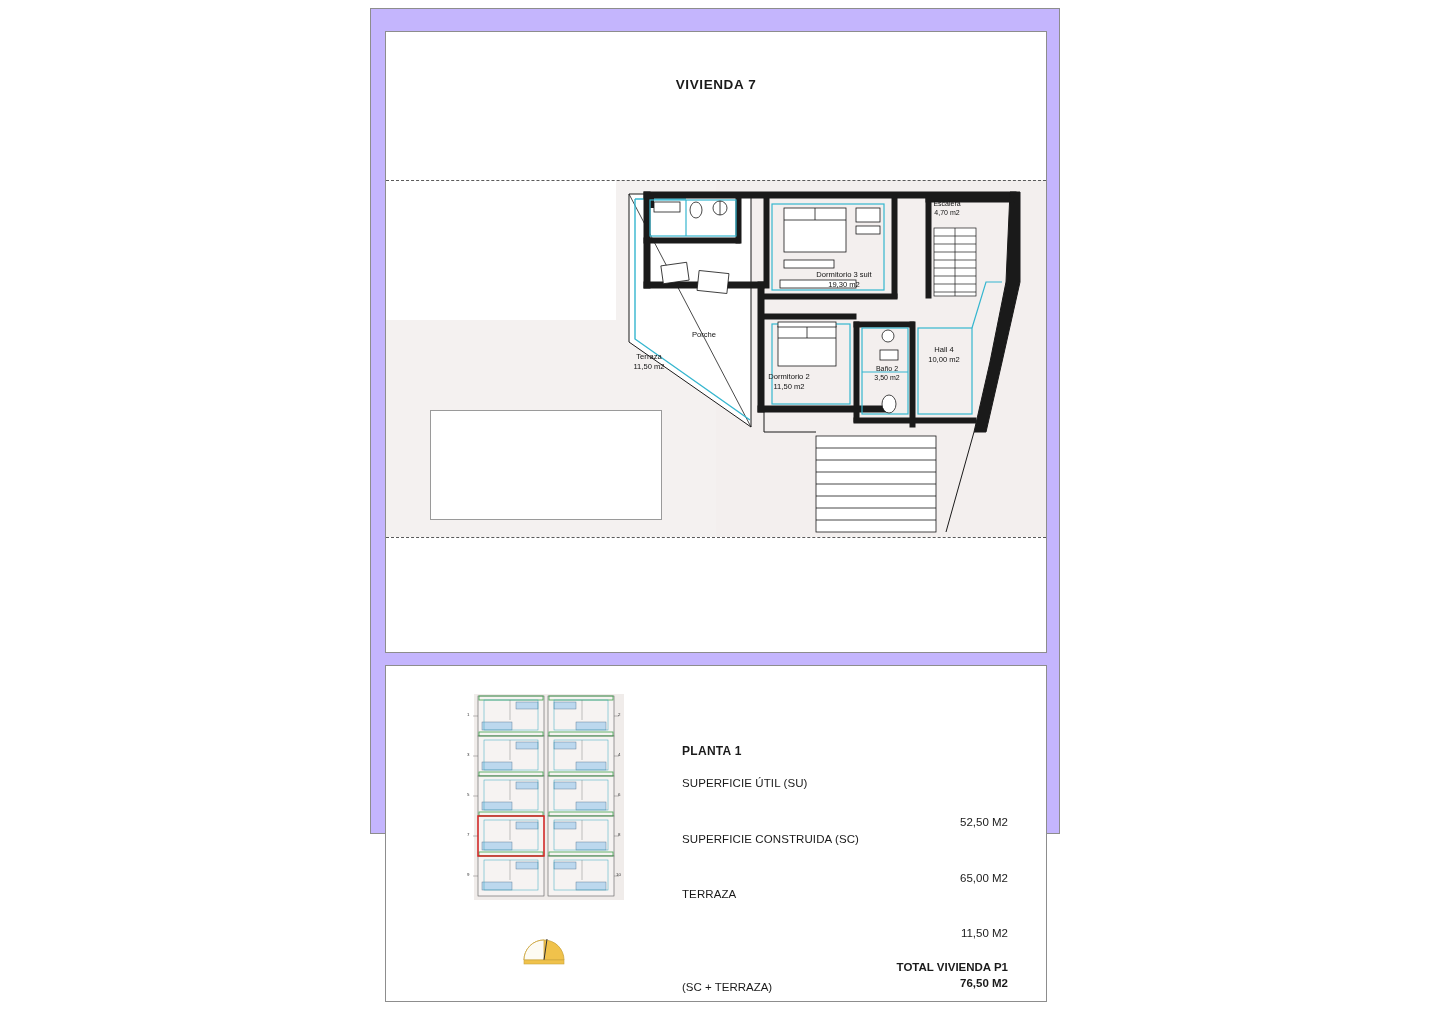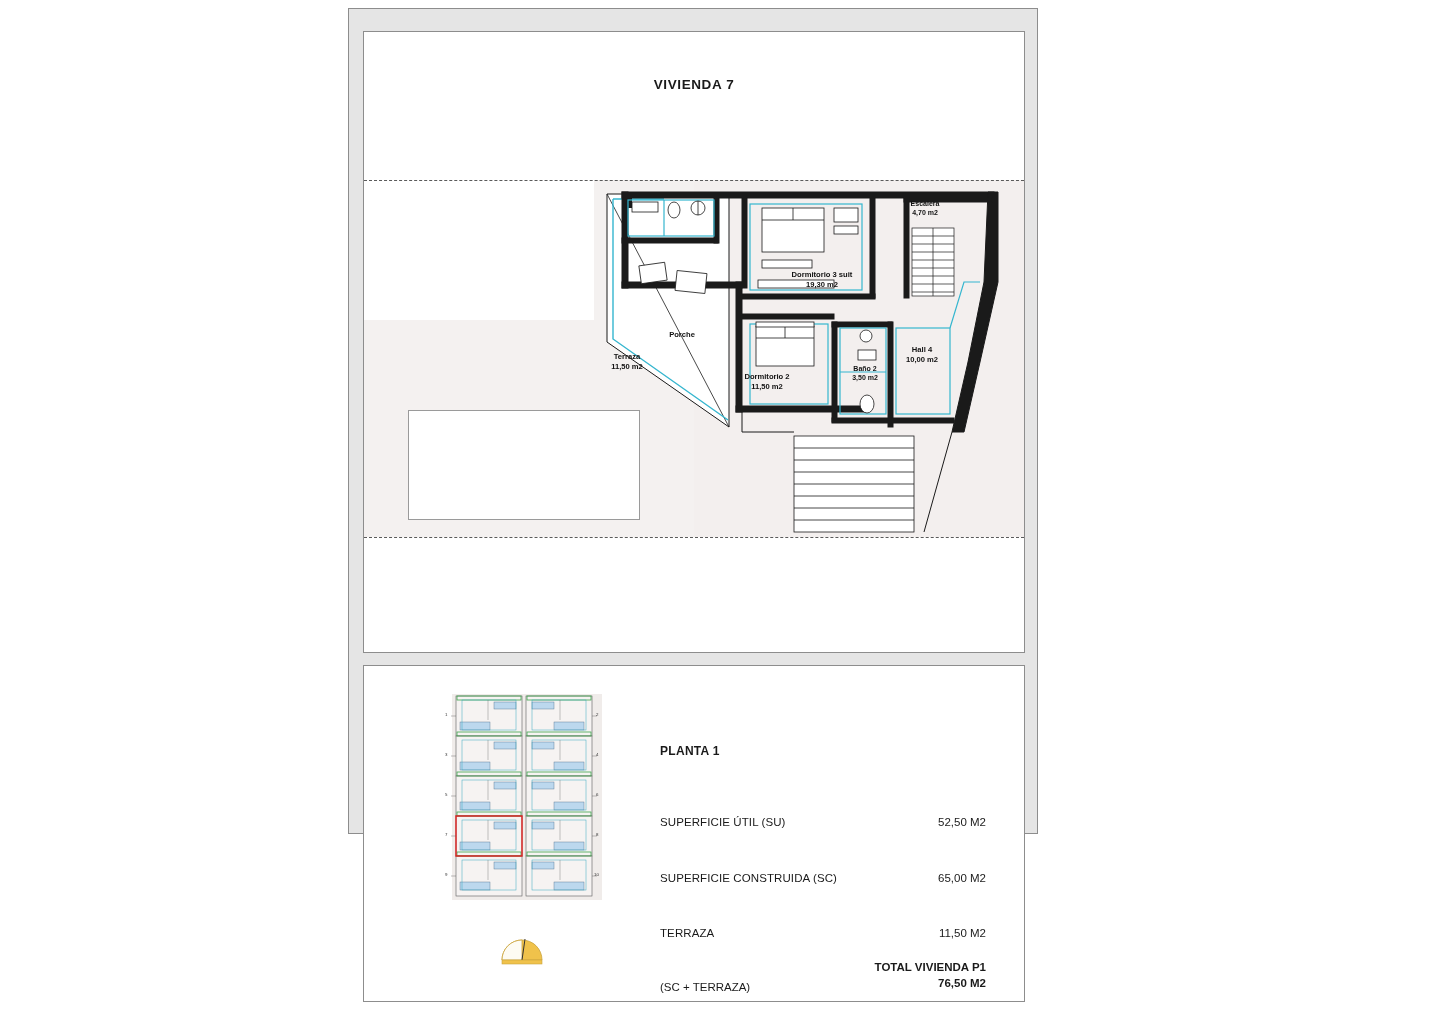--- a/index.html
+++ b/index.html
@@ -9,24 +9,24 @@
     background: #ffffff;
     font-family: "Liberation Sans", sans-serif;
     color: #1a1a1a;
     overflow: hidden;
     position: relative;
   }
 
   
   #sheet {
     position: absolute;
-    left: 348px; top: 8px;
+    left: 370px; top: 8px;
     width: 690px; height: 826px;
     border: 1px solid #8d8d8d;
-    background: #e5e5e5;
+    background: #c4b5fd;
   }
 
   
   #plan-panel {
     position: absolute;
     left: 14px; top: 22px;
     width: 662px; height: 622px;
     border: 1px solid #8d8d8d;
     background: #fff;
     overflow: hidden;
@@ -83,21 +83,20 @@
   #plan-svg { position: absolute; left: 0; top: 0; }
 
   
   .rlabel {
     position: absolute;
     font-size: 7.6px;
     line-height: 10px;
     text-align: center;
     color: #111;
     white-space: nowrap;
-    font-weight: bold;
   }
   .rlabel.small { font-size: 7px; line-height: 9px; }
 
   
   #info-panel {
     position: absolute;
     left: 14px; top: 656px;
     width: 662px; height: 337px;
     border: 1px solid #8d8d8d;
     background: #fff;
@@ -120,21 +119,20 @@
     font-size: 12px;
     text-align: left;
     margin-bottom: 19px;
     padding-right: 24px;
     letter-spacing: .3px;
   }
   .arow {
     display: flex;
     justify-content: space-between;
     margin-bottom: 4.5px;
-    align-items: flex-end;
   }
   .arow .lbl { letter-spacing: .1px; }
   .arow .val { width: 92px; text-align: right; padding-right: 24px; margin-top: 39px; }
 
   #total-block {
     margin-top: 22px;
     display: flex;
     justify-content: space-between;
     align-items: flex-end;
     font-weight: bold;

